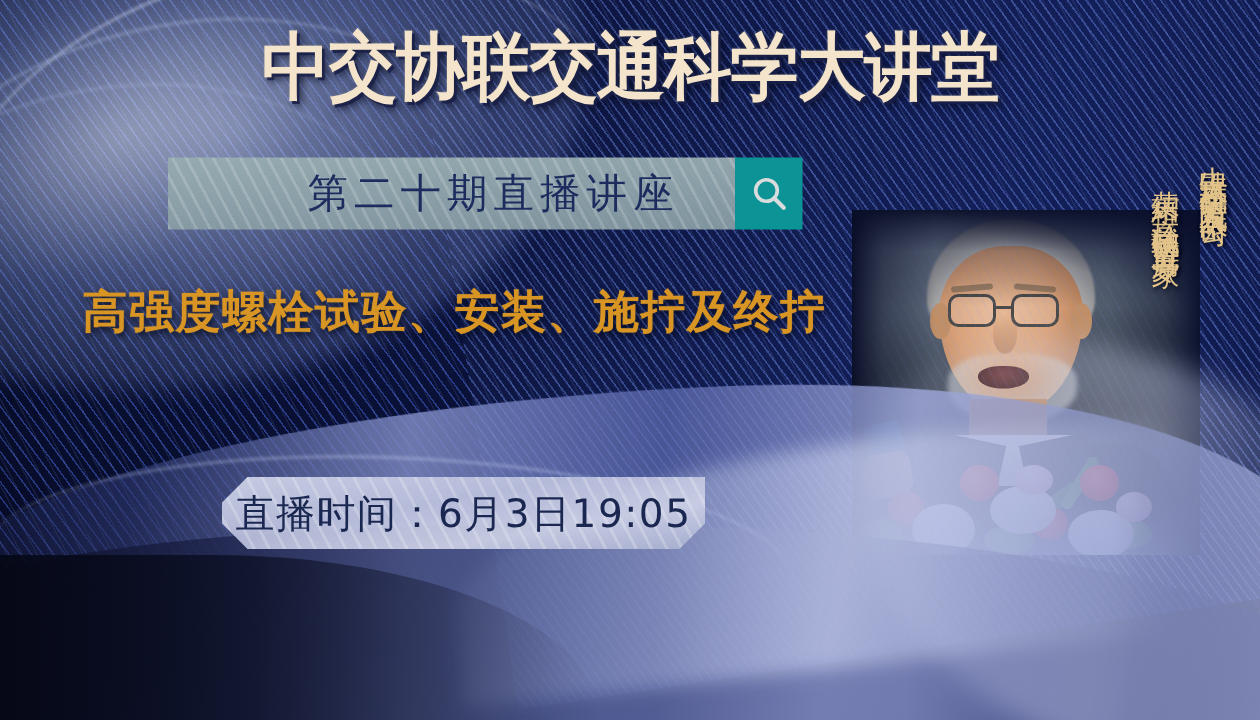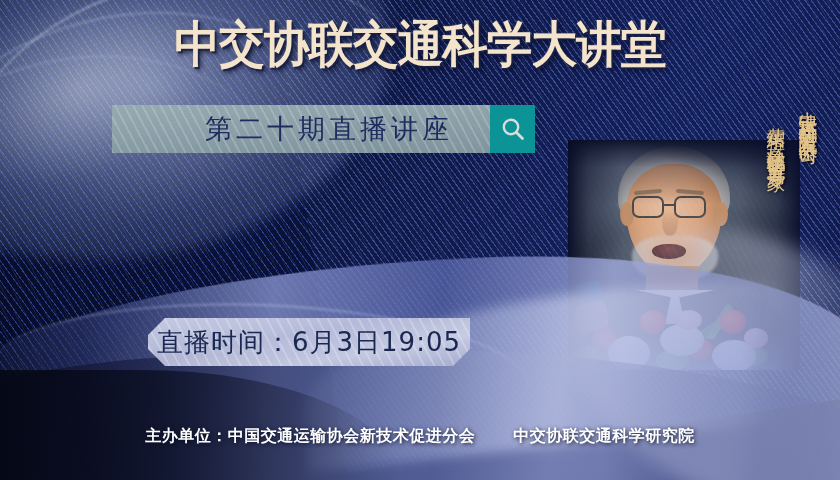--- a/index.html
+++ b/index.html
@@ -466,32 +466,28 @@
   <div class="searchbox">
     <span>
       <svg width="26" height="26" viewBox="0 0 26 26" aria-hidden="true">
         <circle cx="11" cy="11" r="7.2" fill="none" stroke="#d8dcdd" stroke-width="2.4"></circle>
         <line x1="16.2" y1="16.2" x2="22.5" y2="22.5" stroke="#d8dcdd" stroke-width="2.8" stroke-linecap="round"></line>
       </svg>
     </span>
   </div>
 
   <div class="lecture">
+    <div>高强度螺栓试验、安装、施拧及终拧</div>
   </div>
 
   <div class="silk"></div>
   <div class="silk2"></div>
   <div class="silk-dark"></div>
   <div class="silk-hl"></div>
   <div class="silk-hl2"></div>
   <div class="silk-fold"></div>
 
   <div class="timebadge">
     <div class="timebadge-text">直播时间：6月3日19:05</div>
   </div>
 
-  <div class="footer">
-    <span>主办单位：中国交通运输协会新技术促进分会</span>
-    <span class="gap"></span>
-    <span>中交协联交通科学研究院</span>
-  </div>
 
 </div>
 
 </body></html>

